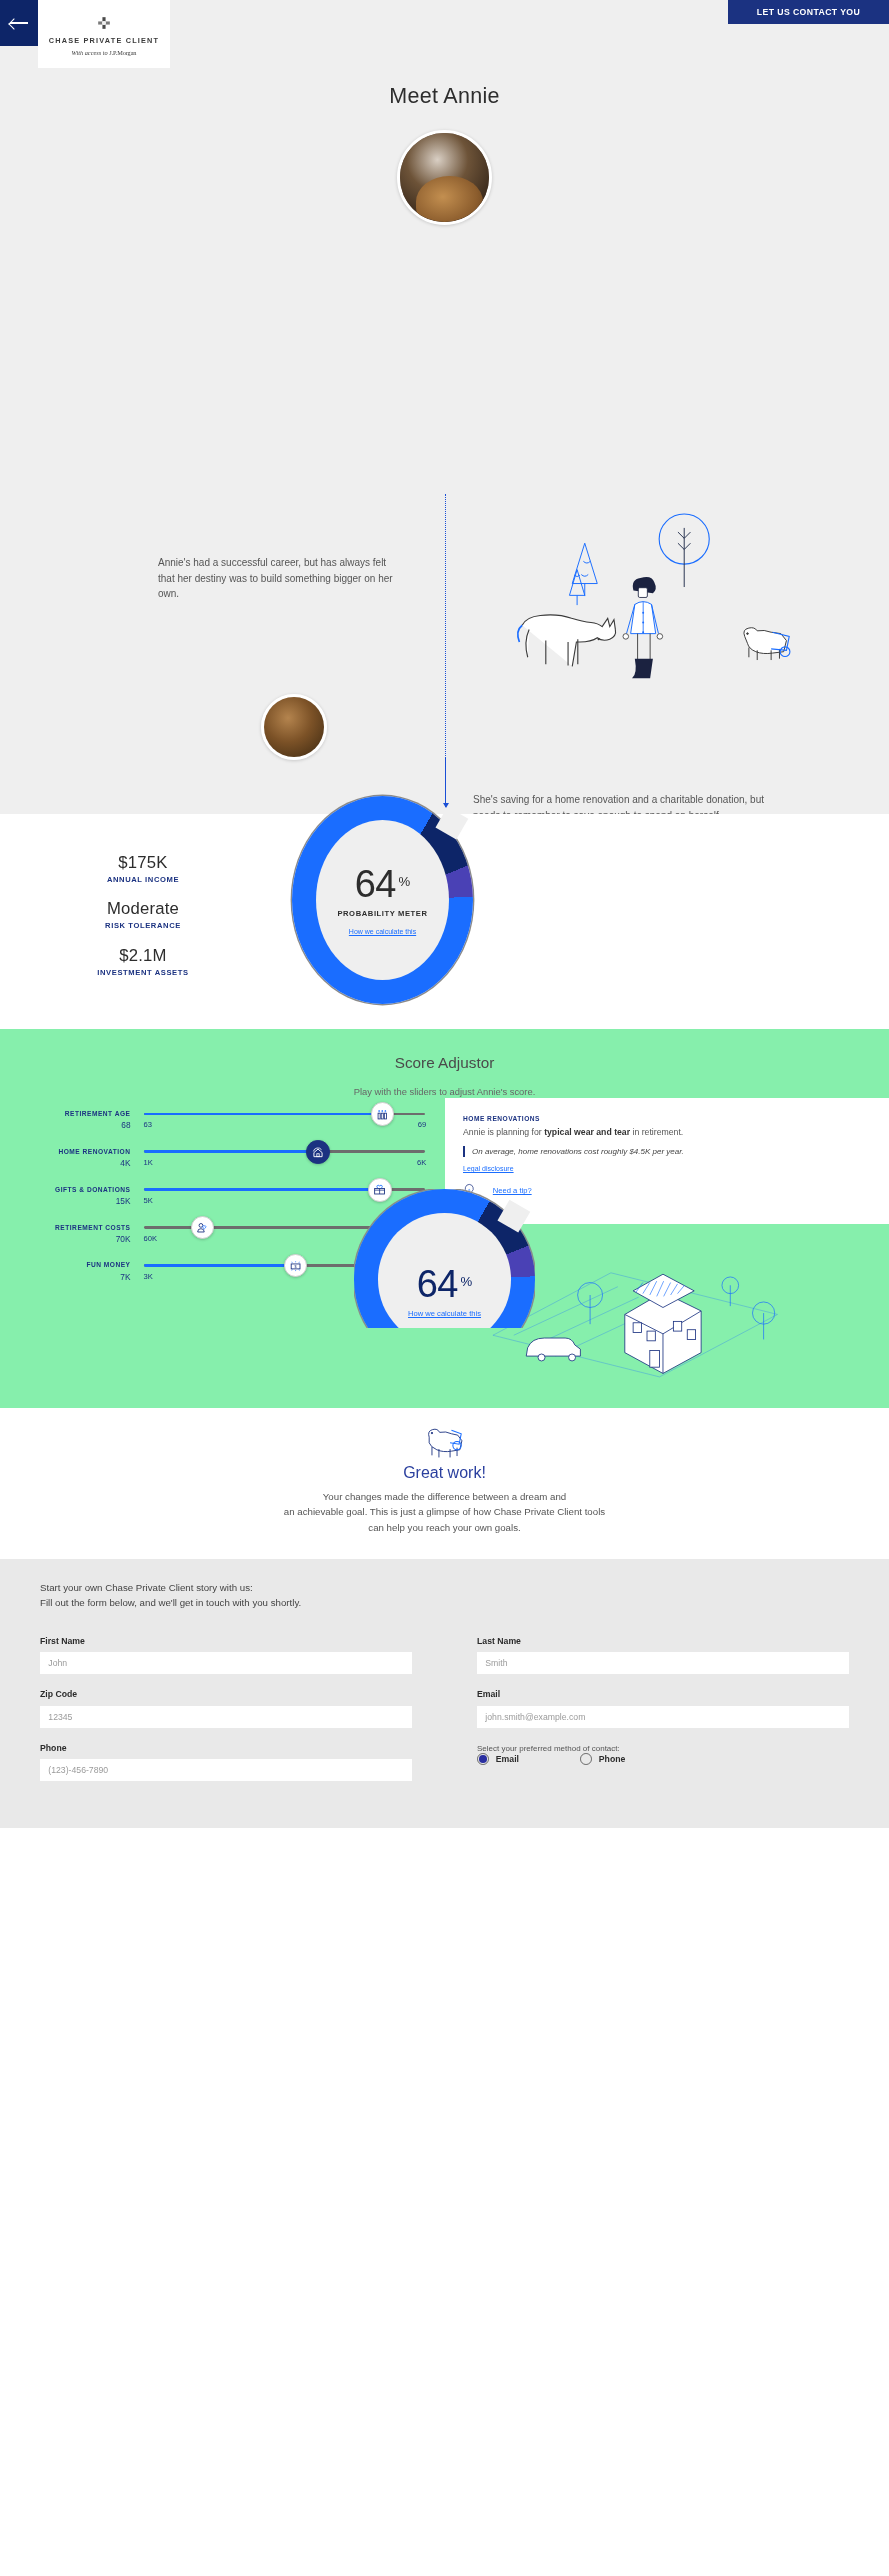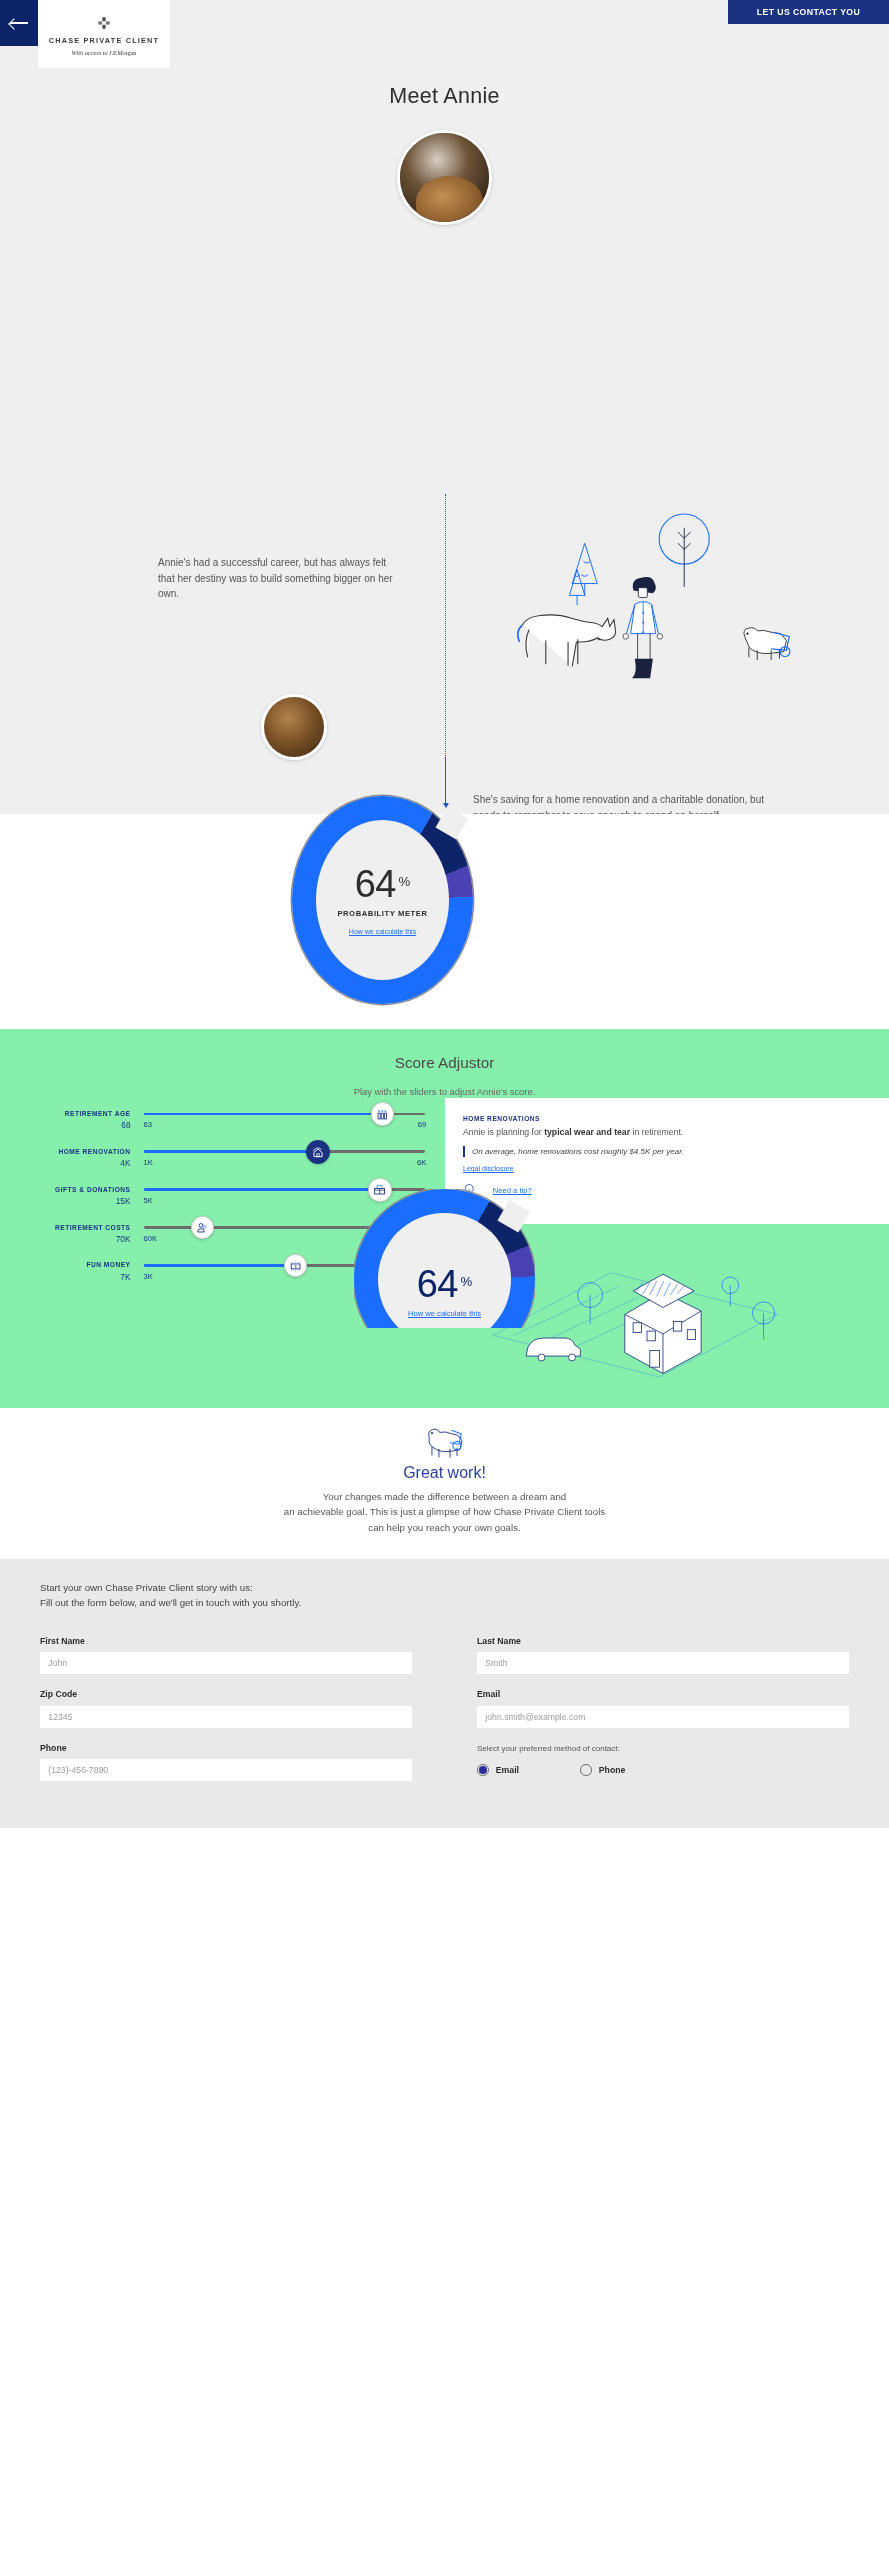--- a/index.html
+++ b/index.html
@@ -233,21 +233,21 @@
     margin-top: 25px;
   }
   .fld { margin-bottom: 11px; }
   .fld label { display: block; font-size: 8.7px; font-weight: 700; color: #2b2b2b; margin-bottom: 6.3px; }
   .fld input {
     width: 100%; height: 22px; border: none; background: #fff;
     padding: 0 8.3px; font-size: 8.7px; font-family: "Liberation Sans", sans-serif;
     color: #333;
   }
   .fld input::placeholder { color: #9b9b9b; }
-  .contact-pref { font-size: 8px; color: #555; font-weight: 300; margin-top: 1.4px; margin-bottom: 11px; }
+  .contact-pref { font-size: 8px; color: #555; font-weight: 300; margin-top: 1.4px; margin-bottom: 0; }
   .radios { display: flex; align-items: center; }
   .radio { display: flex; align-items: center; margin-right: 61px; cursor: pointer; }
   .radio .dot {
     width: 11.8px; height: 11.8px; border-radius: 50%;
     border: 1px solid #6a6a6a; background: #e9e9e9;
     display: flex; align-items: center; justify-content: center;
     margin-right: 7px;
   }
   .radio.on .dot:after { content:""; width: 7.6px; height: 7.6px; border-radius: 50%; background: #2a2fa0; }
   .radio span.t { font-size: 8.7px; font-weight: 700; color: #2b2b2b; }
@@ -354,20 +354,34 @@
     <div class="story-text" style="left:473px;top:716px;width:292px;">She's saving for a home renovation and a charitable donation, but needs to remember to save enough to spend on herself.</div>
 
     <div class="story-text" style="left:158px;top:823px;width:243px;">According to our calculations, Annie has a 64% chance of achieving her goals based on her current financial choices.</div>
 
     <div class="mini-photo" style="left:525px;top:823px;width:64px;height:64px;">
       <div class="ph-dog"></div>
     </div>
   </div>
 
   <div class="meter-band">
+    <div class="stats">
+      <div class="stat">
+        <div class="stat-val">$175K</div>
+        <div class="stat-lbl">ANNUAL INCOME</div>
+      </div>
+      <div class="stat">
+        <div class="stat-val">Moderate</div>
+        <div class="stat-lbl">RISK TOLERANCE</div>
+      </div>
+      <div class="stat">
+        <div class="stat-val">$2.1M</div>
+        <div class="stat-lbl">INVESTMENT ASSETS</div>
+      </div>
+    </div>
 
     <div class="gauge-wrap">
       <div class="gauge-ring"></div>
       <div class="gauge-notch"></div>
       <div class="gauge-hole">
         <div class="gauge-num-row">
           <span class="gauge-num">64</span>
           <span class="gauge-pct">%</span>
         </div>
         <div class="gauge-lbl">PROBABILITY METER</div>

